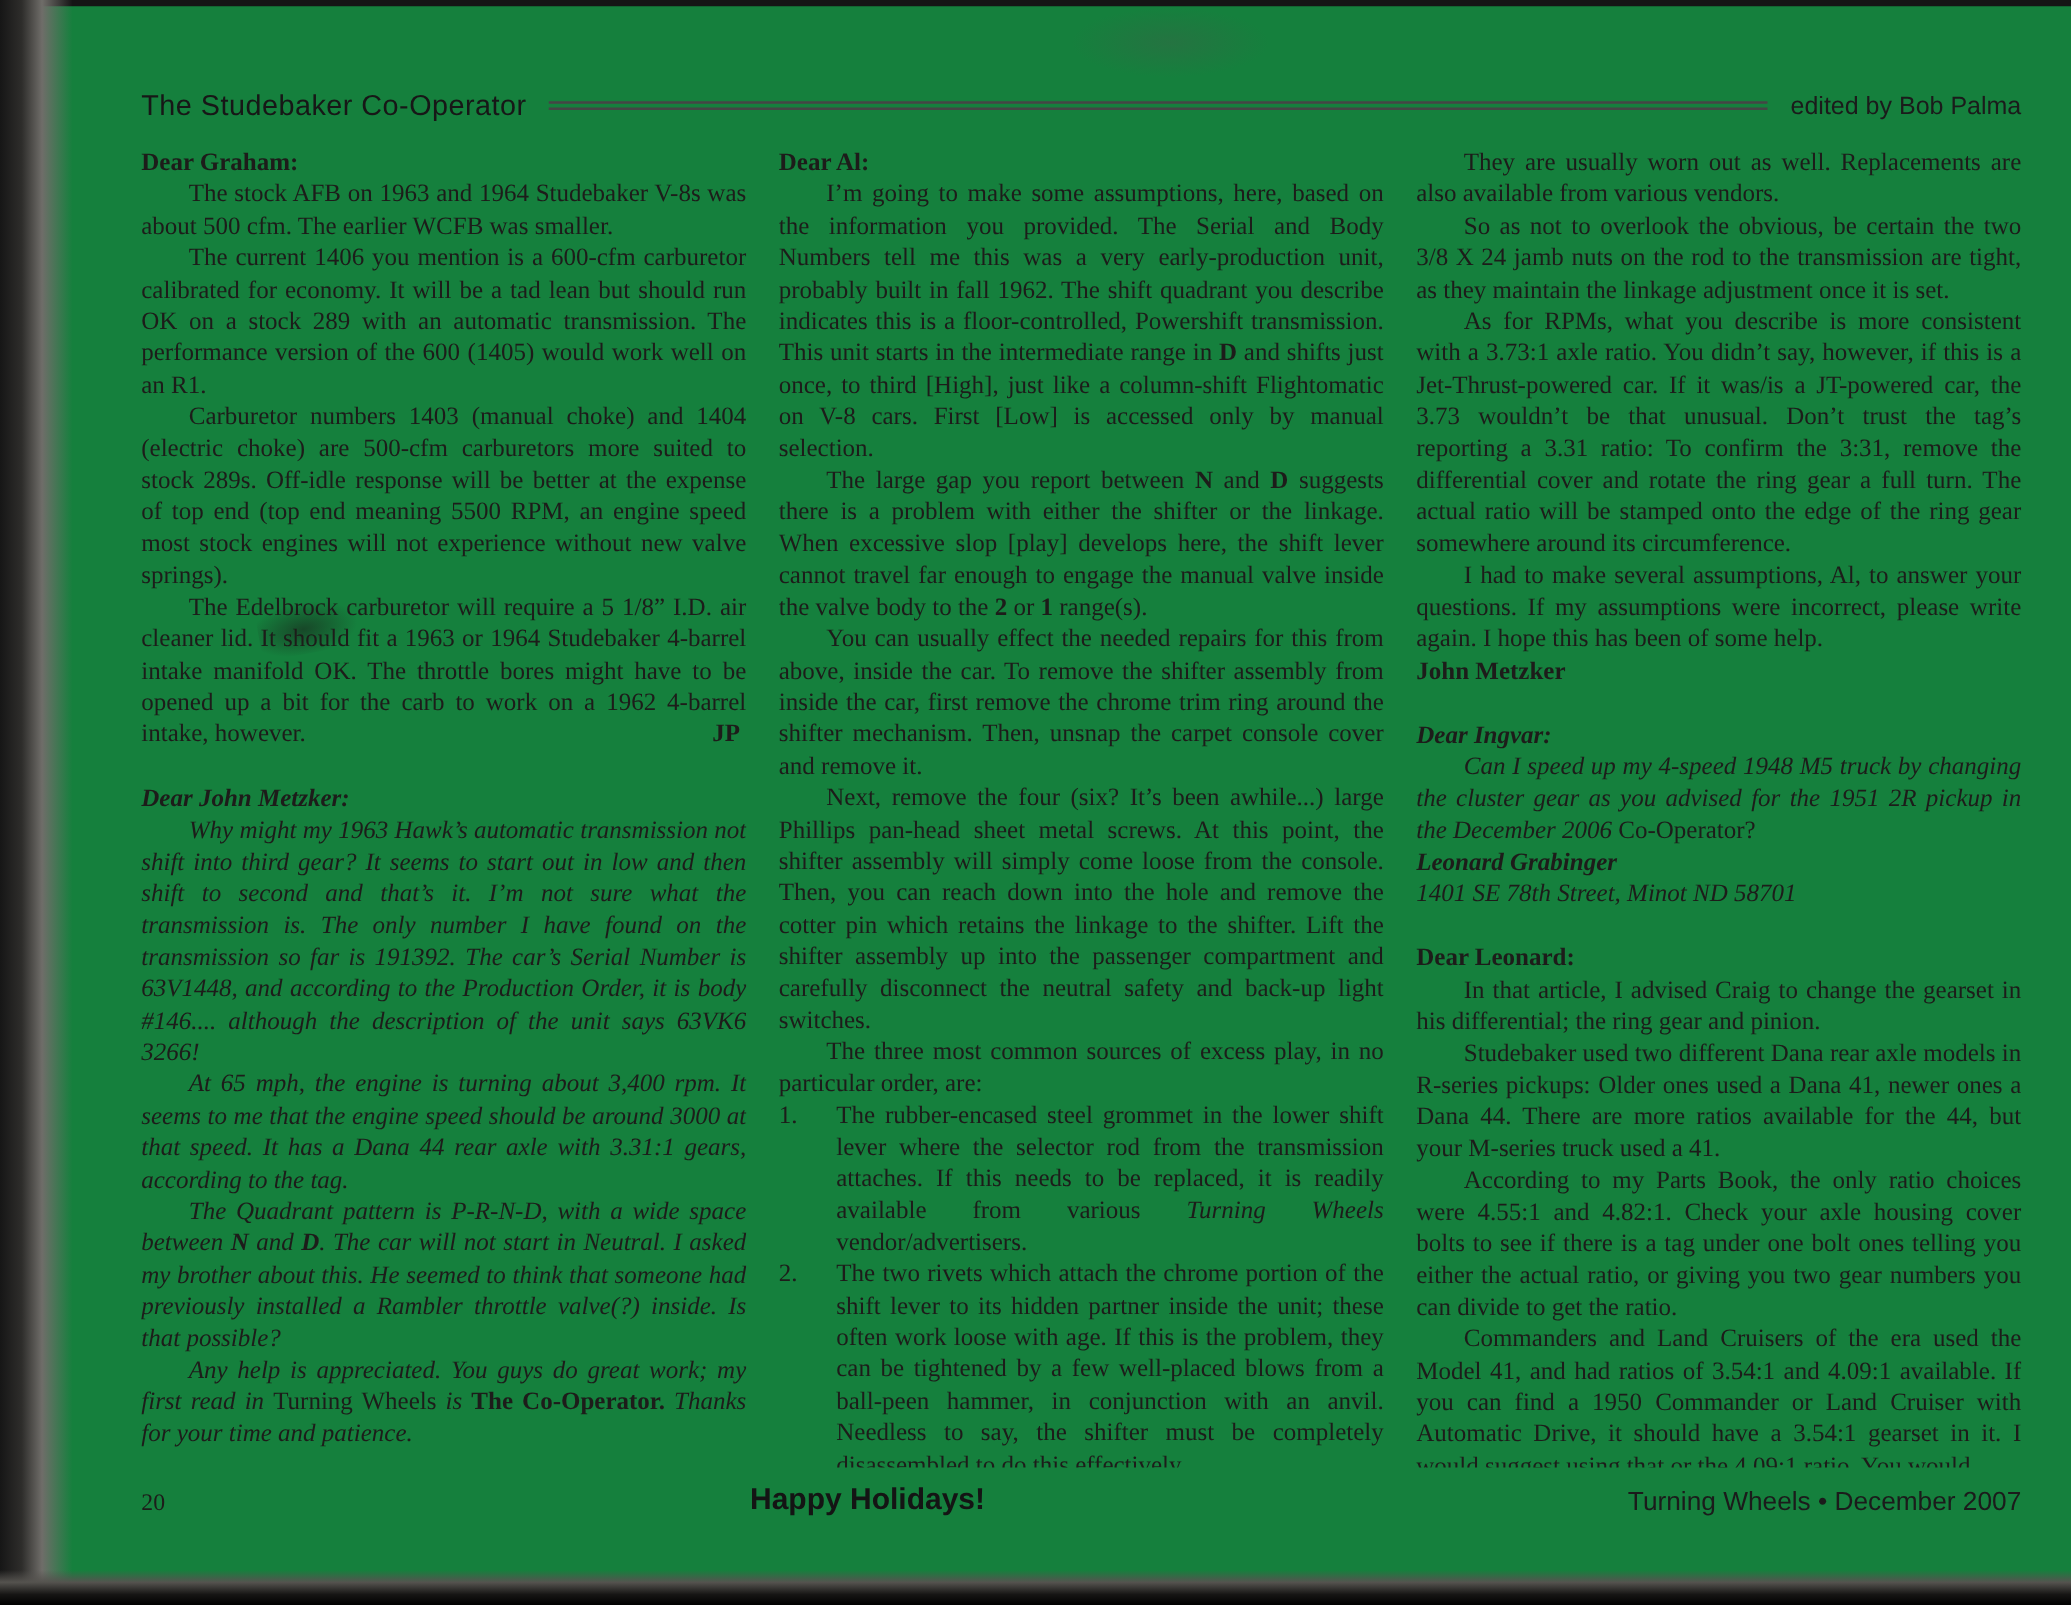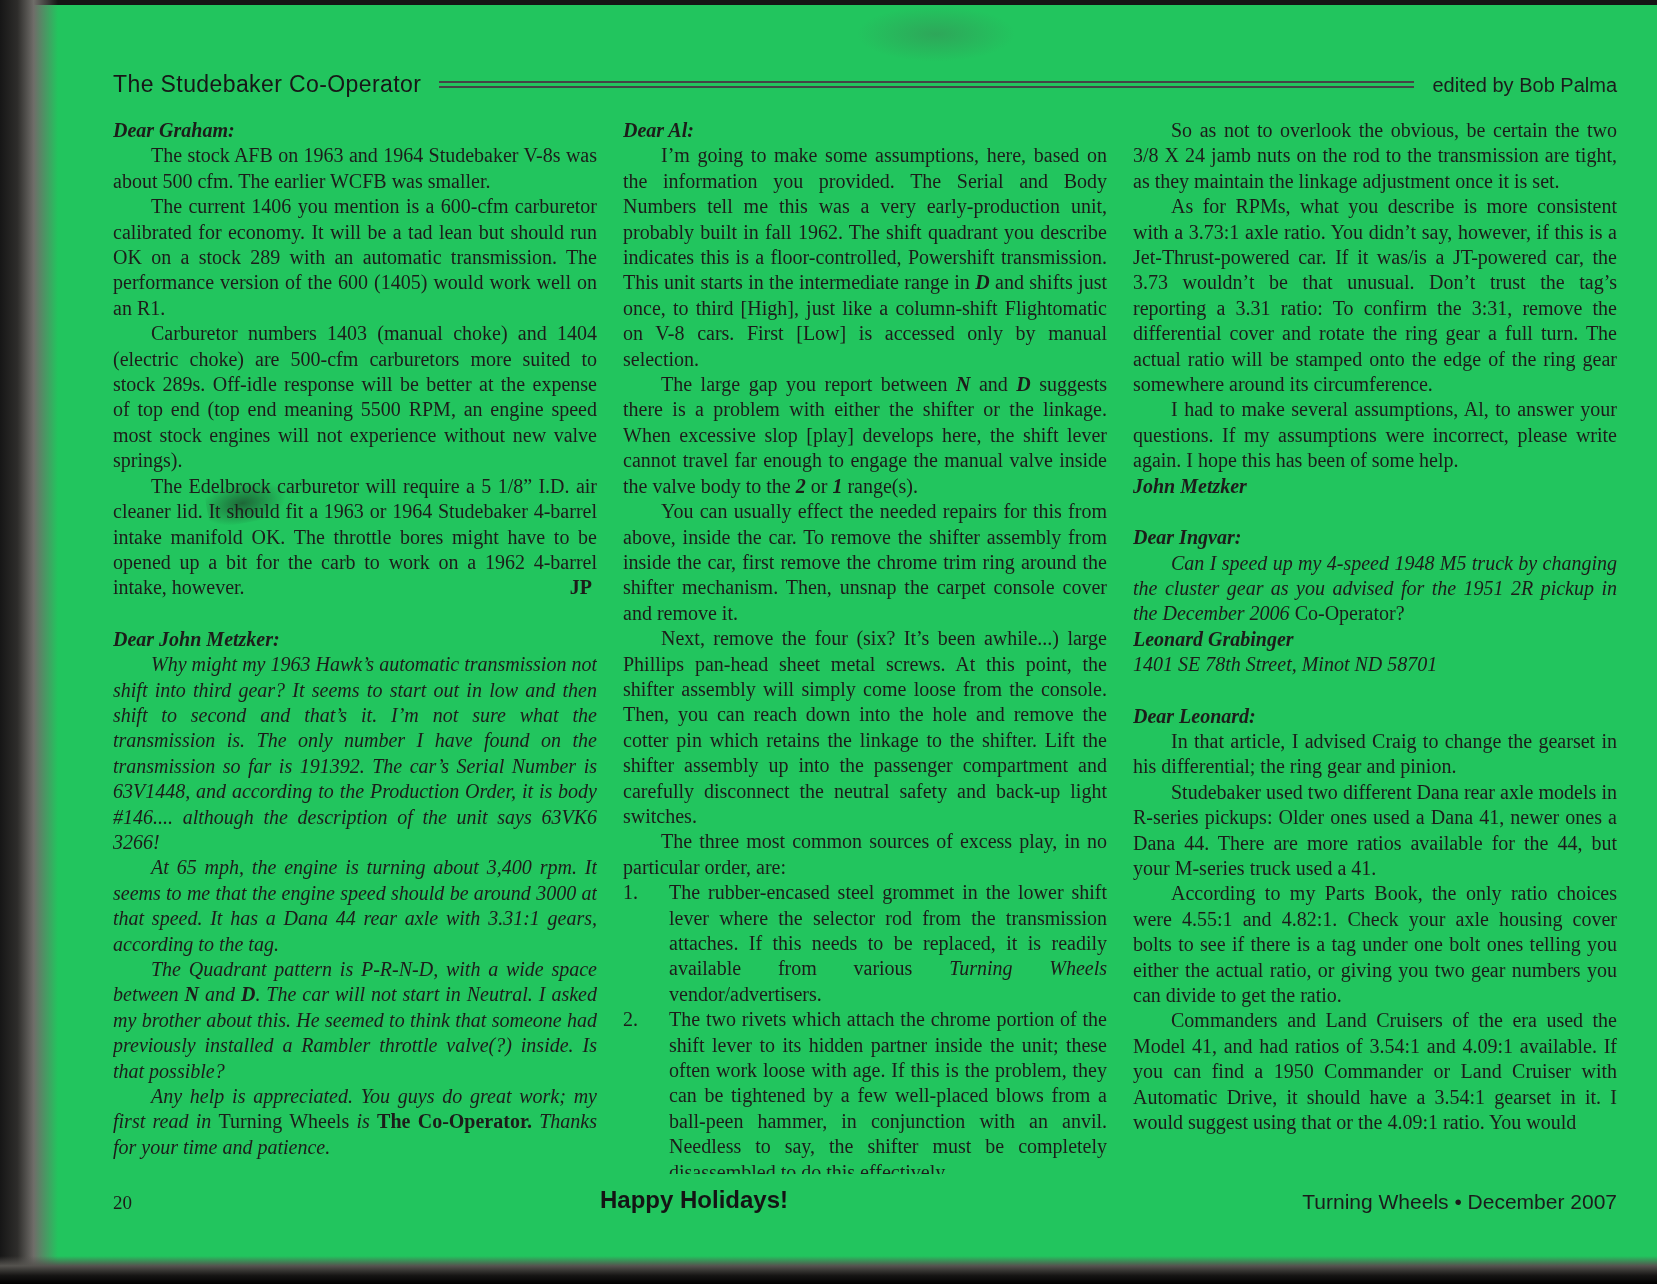--- a/index.html
+++ b/index.html
@@ -1,16 +1,16 @@
 <!DOCTYPE html>
 <html><head>
 <meta charset="utf-8">
 <style>
   html,body{margin:0;padding:0;background:#9a9894;}
-  .scan{position:relative;width:1657px;height:1284px;background:#22c55e;overflow:hidden;
+  .scan{position:relative;width:1657px;height:1284px;background:#15803d;overflow:hidden;
         font-family:"Liberation Serif",serif;color:#1d1c1a;}
   
   .edge-top{position:absolute;top:0;left:0;right:0;height:5px;background:#151515;}
   .edge-left{position:absolute;top:0;left:0;bottom:0;width:58px;
     background:linear-gradient(to right,#161616 0%,#2e2d2b 30%,#6f6d69 58%,rgba(130,128,124,0) 100%);}
   .edge-bottom{position:absolute;left:0;right:0;bottom:0;height:28px;
     background:linear-gradient(to bottom,rgba(20,20,20,0) 0%,#55534f 35%,#161514 70%,#000 100%);}
   .smudge{position:absolute;pointer-events:none;}
   .smudge-top{left:856px;top:6px;width:160px;height:56px;
     background:radial-gradient(ellipse at center,rgba(80,80,76,.26),rgba(80,80,76,0) 70%);}
@@ -27,21 +27,21 @@
   .col{width:484px;height:1056px;overflow:hidden;font-size:20px;line-height:25.4px;text-align:justify;}
   .para{margin:0;text-indent:38px;position:relative;}
   .heading{margin:26px 0 0 0;font-size:20px;font-weight:700;text-align:left;}
   .heading:first-child{margin-top:0;}
   .psig{position:absolute;right:5px;bottom:0;font-weight:700;font-style:normal;text-indent:0;}
   .li{display:flex;margin:0;}
   .li .num{flex:none;width:46px;}
   .li .li-text{flex:1;text-align:justify;}
   .sig{margin:0;}
   .sig-line{}
-  .bd{font-weight:700;font-style:italic;}
+  .bd{font-weight:700;}
   .it{font-style:italic;}
   .bi{font-style:italic;font-weight:700;}
   .up{font-style:normal;}
   .upb{font-style:normal;font-weight:700;}
   
   .page-footer{position:absolute;left:113px;top:1184px;width:1504px;height:46px;}
   .pageno{position:absolute;left:0;top:8px;font-size:19px;}
   .holiday{position:absolute;left:487px;top:2px;font-family:"Liberation Sans",sans-serif;
     font-weight:700;font-size:24px;color:#141414;}
   .issue{position:absolute;right:0;top:6px;font-family:"Liberation Sans",sans-serif;font-size:21px;color:#1b1b1b;}
@@ -85,20 +85,21 @@
         <div class="li">
           <span class="num">1.</span>
           <div class="li-text"><span>The rubber-encased steel grommet in the lower shift lever where the selector rod from the transmission attaches. If this needs to be replaced, it is readily available from various </span><span class="it">Turning Wheels</span><span> vendor/advertisers.</span></div>
         </div>
         <div class="li">
           <span class="num">2.</span>
           <div class="li-text"><span>The two rivets which attach the chrome portion of the shift lever to its hidden partner inside the unit; these often work loose with age. If this is the problem, they can be tightened by a few well-placed blows from a ball-peen hammer, in conjunction with an anvil. Needless to say, the shifter must be completely disassembled to do this effectively.</span></div>
         </div>
       </section>
     <section class="col">
+        <p class="para "><span>They are usually worn out as well. Replacements are also available from various vendors.</span></p>
         <p class="para "><span>So as not to overlook the obvious, be certain the two 3/8 X 24 jamb nuts on the rod to the transmission are tight, as they maintain the linkage adjustment once it is set.</span></p>
         <p class="para "><span>As for RPMs, what you describe is more consistent with a 3.73:1 axle ratio. You didn’t say, however, if this is a Jet-Thrust-powered car. If it was/is a JT-powered car, the 3.73 wouldn’t be that unusual. Don’t trust the tag’s reporting a 3.31 ratio: To confirm the 3:31, remove the differential cover and rotate the ring gear a full turn. The actual ratio will be stamped onto the edge of the ring gear somewhere around its circumference.</span></p>
         <p class="para "><span>I had to make several assumptions, Al, to answer your questions. If my assumptions were incorrect, please write again. I hope this has been of some help.</span></p>
         <div class="sig">
           <div class="sig-line bd">John Metzker</div>
         </div>
         <h3 class="heading bi"><span>Dear Ingvar:</span></h3>
         <p class="para it"><span>Can I speed up my 4-speed 1948 M5 truck by changing the cluster gear as you advised for the 1951 2R pickup in the December 2006 </span><span class="up">Co-Operator?</span></p>
         <div class="sig">
           <div class="sig-line bi">Leonard Grabinger</div>

